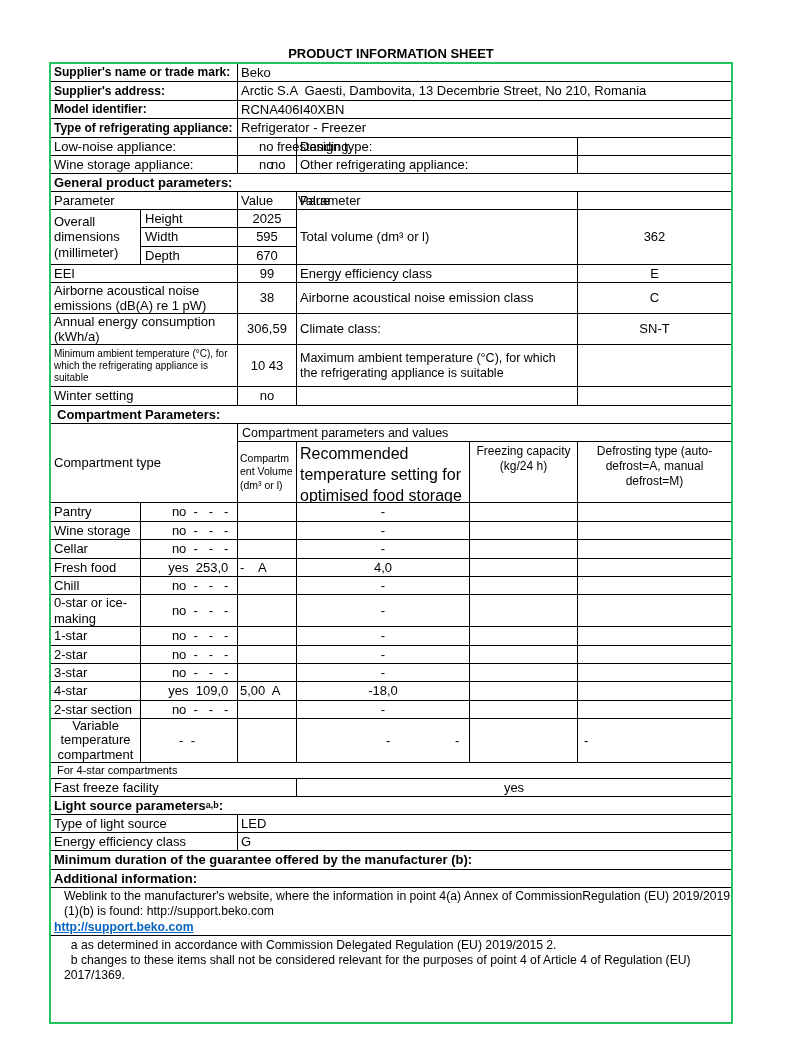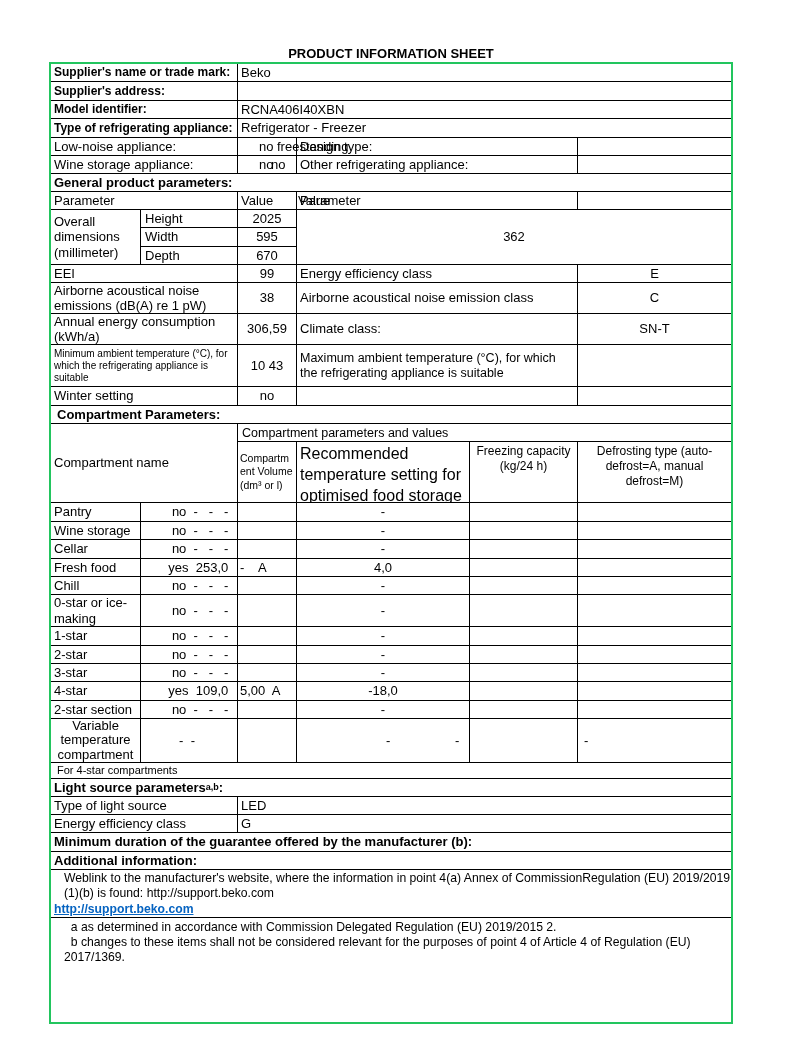--- a/index.html
+++ b/index.html
@@ -67,20 +67,23 @@
       </div>
     <div class="cell full">
         <span>Beko</span>
       </div>
   </div>
 
   <div class="row" style="height:19px">
     <div class="cell c1">
         <span class="b f12 nowrap">Supplier's address:</span>
       </div>
+    <div class="cell full">
+        <span class="pre">Arctic S.A  Gaesti, Dambovita, 13 Decembrie Street, No 210, Romania</span>
+      </div>
   </div>
 
   <div class="row" style="height:18px">
     <div class="cell c1">
         <span class="b f12 nowrap">Model identifier:</span>
       </div>
     <div class="cell full">
         <span>RCNA406I40XBN</span>
       </div>
   </div>
@@ -165,20 +168,23 @@
       </div>
       <div class="dimsub lastr">
         <div class="dimname">
             <span>Depth</span>
           </div>
         <div class="dimval">
             <span>670</span>
           </div>
       </div>
     </div>
+    <div class="cell c3w">
+        <span>Total volume (dm³ or l)</span>
+      </div>
     <div class="cell c4w last">
         <span>362</span>
       </div>
   </div>
 
   <div class="row" style="height:18px">
     <div class="cell c1">
         <span>EEI</span>
       </div>
     <div class="cell c2w">
@@ -247,21 +253,21 @@
   </div>
 
   <div class="row" style="height:18px">
     <div class="cell full" style="padding-left:6px">
         <span class="b">Compartment Parameters:</span>
       </div>
   </div>
 
   <div class="row" style="height:79px">
     <div class="cell c1">
-        <span>Compartment name</span>
+        <span>Compartment type</span>
       </div>
     <div class="chr">
       <div class="chtitle">
           <span>Compartment parameters and values</span>
         </div>
       <div class="chcols">
         <div class="hvol">
             <span>Compartment Volume (dm³ or l)</span>
           </div>
         <div class="htemp"><span>Recommended temperature setting for optimised food storage (°C) These settings shall not contradict the storage</span></div>
@@ -477,20 +483,28 @@
         <span>-</span>
       </div>
   </div>
 
   <div class="row" style="height:16px">
     <div class="cell full f11" style="padding-left:6px">
         <span>For 4-star compartments</span>
       </div>
   </div>
 
+  <div class="row" style="height:18px">
+    <div class="cell cfl">
+        <span>Fast freeze facility</span>
+      </div>
+    <div class="cell full" style="justify-content:center">
+        <span>yes</span>
+      </div>
+  </div>
 
   <div class="row" style="height:18px">
     <div class="cell full">
       <span class="b">Light source parameters</span>
         <sup class="supsc b">a,b</sup>
         <span class="b">:</span>
     </div>
   </div>
 
   <div class="row" style="height:18px">

